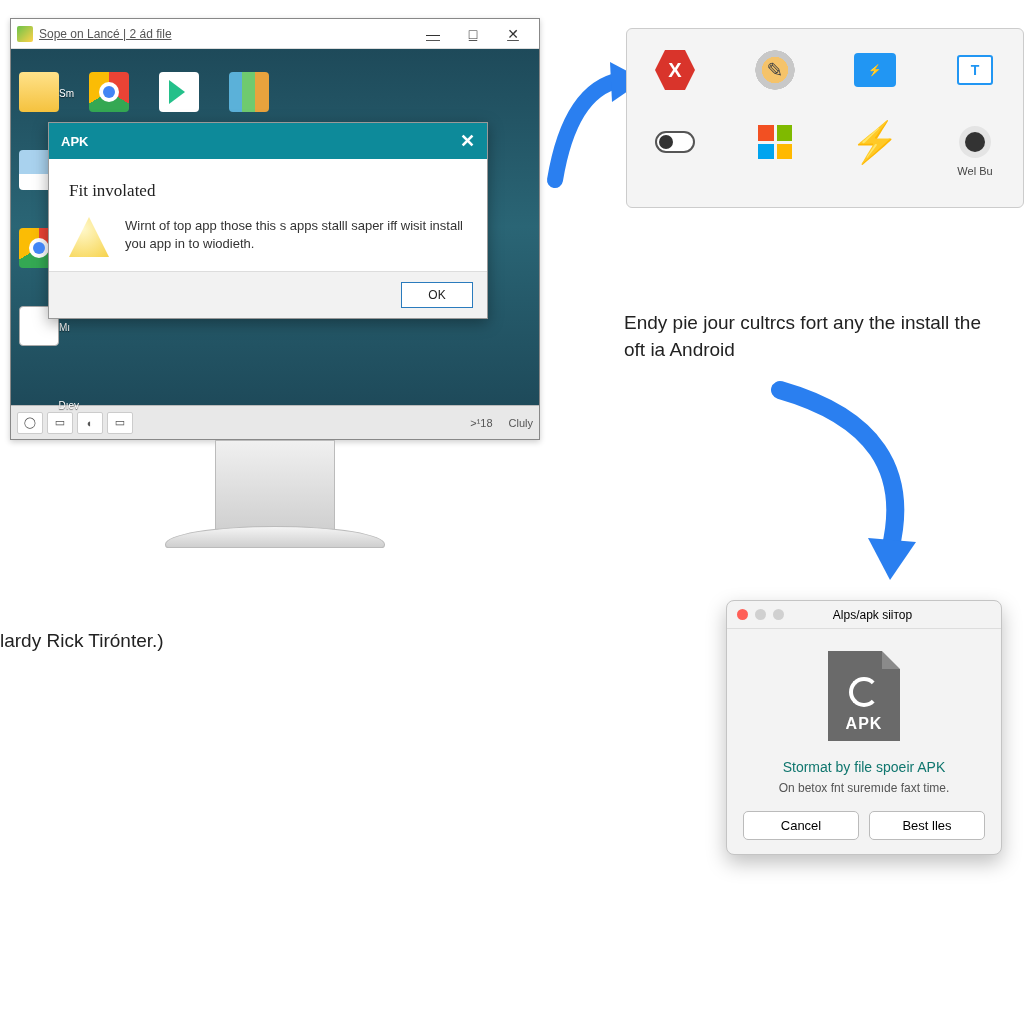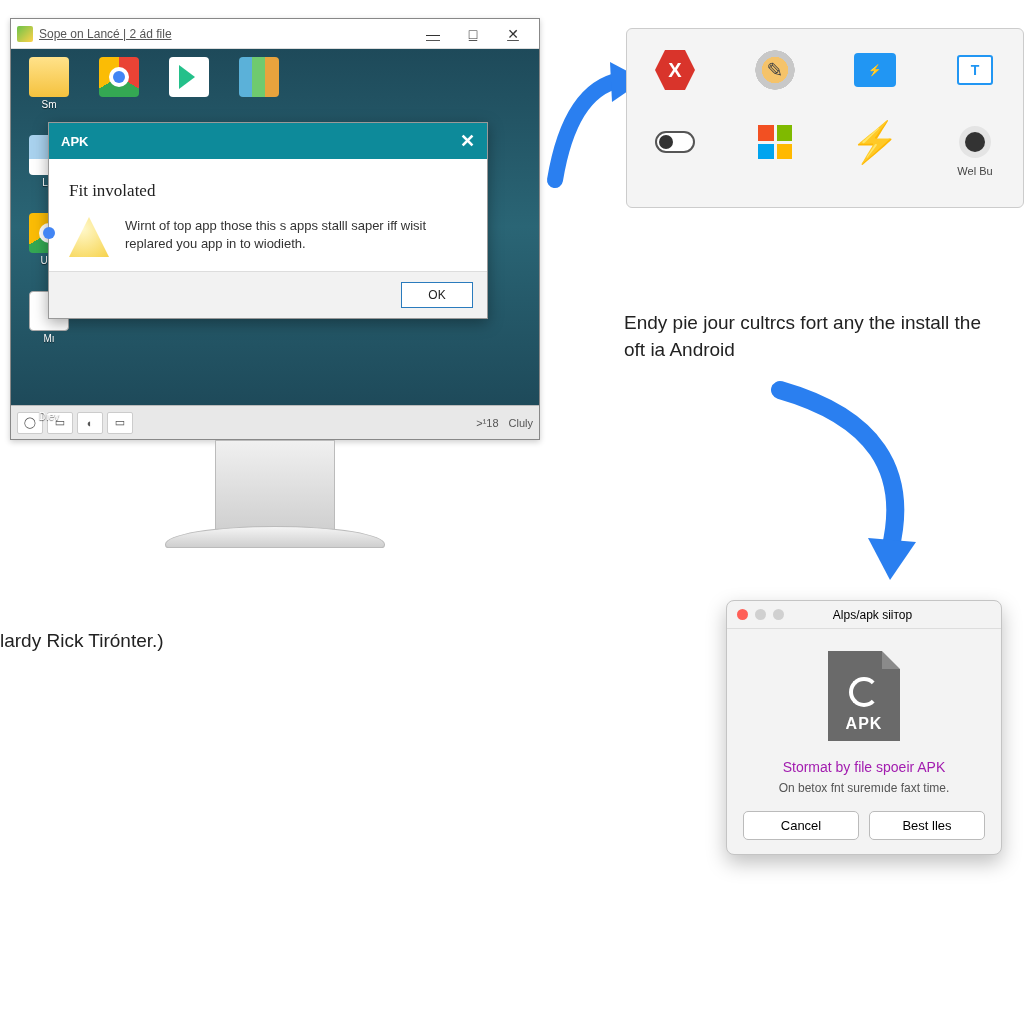--- a/index.html
+++ b/index.html
@@ -51,21 +51,21 @@
     padding: 8px;
   }
   .desk-icons {
     display: grid;
     grid-template-columns: repeat(4, 60px);
     grid-auto-rows: 72px;
     gap: 6px 10px;
     align-content: start;
   }
   .desk-icon {
-    display: flex; flex-direction: column; align-items: center;
+    display: flex; flex-direction: row; align-items: center;
     font-size: 10px; color: #fff;
     text-shadow: 0 1px 1px rgba(0,0,0,.6);
     cursor: pointer;
   }
   .desk-icon .ic {
     width: 40px; height: 40px;
     margin-bottom: 2px;
     border-radius: 4px;
   }
   .folder-ic { background: linear-gradient(180deg,#ffe28a,#f5c23e); }
@@ -100,21 +100,21 @@
     display:flex; align-items:center;
     padding: 0 6px;
     font-size: 11px;
     color:#555;
   }
   .tb-item{
     width:26px; height:22px; margin-right:4px;
     display:flex;align-items:center;justify-content:center;
     border:1px solid #ccc; background:#fff; border-radius:2px;
   }
-  .tb-right{ margin-left:auto; display:flex; gap:10px; align-items:flex-end; }
+  .tb-right{ margin-left:auto; display:flex; gap:16px; align-items:flex-end; }
 
   .monitor-stand{
     width:120px; height:90px; margin:0 auto;
     background:linear-gradient(180deg,#f0f0f0,#d0d0d0);
     border:1px solid #bbb;
   }
   .monitor-base{
     width:220px;height:22px;margin:-4px auto 0;
     background:linear-gradient(180deg,#f4f4f4,#cfcfcf);
     border:1px solid #bbb; border-radius:60% 60% 4px 4px / 100% 100% 4px 4px;
@@ -254,21 +254,21 @@
     border-top:18px solid #f3f3f3; border-left:18px solid #8a8a8a;
   }
   .apk-file-ic .ring{
     position:absolute; left:50%; top:26px; transform:translateX(-50%);
     width:30px;height:30px;border:4px solid #fff;border-radius:50%;border-right-color:transparent;
   }
   .apk-file-ic .lbl{
     position:absolute; bottom:8px; left:0;right:0;
     color:#fff; font-weight:700; font-size:16px; letter-spacing:1px; text-align:center;
   }
-  .mac-h{ font-size:14px; font-weight:500; color:#a21caf; margin-bottom:6px;}
+  .mac-h{ font-size:14px; font-weight:500; color:#0f766e; margin-bottom:6px;}
   .mac-p{ font-size:12px; color:#555; }
   .mac-footer{
     display:flex; gap:10px; justify-content:center; padding:6px 16px 0;
   }
   .mac-btn{
     flex:1; padding:6px 0; border:1px solid #bbb; background:#fff;
     border-radius:5px; font-size:13px; cursor:pointer;
   }
   .mac-btn.primary{ background:#fff; }
 
@@ -379,21 +379,21 @@
 
 <div class="apk-dialog">
   <div class="apk-hdr">
     <span>APK</span>
     <span class="x">✕</span>
   </div>
   <div class="apk-body">
     <div class="apk-title">Fit involated</div>
     <div class="apk-msg-row">
       <div class="apk-warn-icon"></div>
-      <div class="apk-msg">Wirnt of top app those this s apps stalll saper iff wisit replared you app in to wiodieth.</div>
+      <div class="apk-msg">Wirnt of top app those this s apps stalll saper iff wisit install you app in to wiodieth.</div>
     </div>
   </div>
   <div class="apk-footer">
     <button class="btn">OK</button>
   </div>
 </div>
 
 <div class="arrow" style="left:540px; top:50px;">
   <svg width="110" height="140" viewBox="0 0 110 140">
     <path d="M 15 130 Q 30 40 80 30" stroke="#2a7ff0" stroke-width="16" fill="none" stroke-linecap="round"></path>

